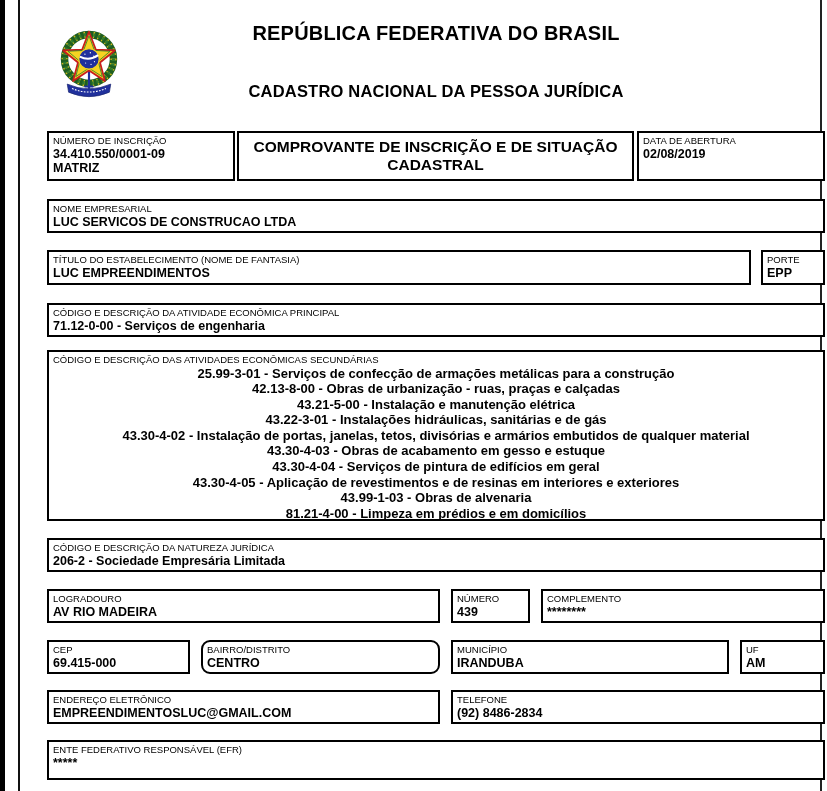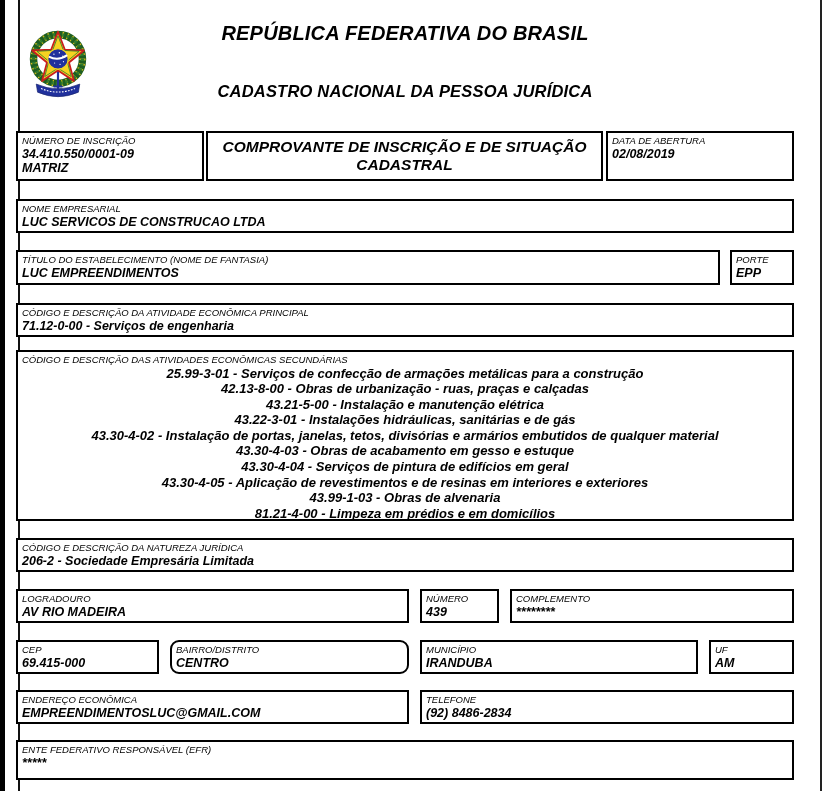--- a/index.html
+++ b/index.html
@@ -8,21 +8,21 @@
     position: relative;
     width: 827px; height: 791px;
     background: #fff;
     overflow: hidden;
     color: #000;
   }
   .window-edge-bar { position: absolute; left: 0; top: 0; width: 5px; height: 791px; background: #000; }
   .page-border-left  { position: absolute; left: 18px;  top: 0; width: 2px; height: 791px; background: #111; }
   .page-border-right { position: absolute; left: 820px; top: 0; width: 2px; height: 791px; background: #222; }
 
-  .content { position: absolute; left: 16px; top: 0; width: 778px; font-style: italic; }
+  .content { position: absolute; left: 47px; top: 0; width: 778px; }
 
   .header { position: relative; height: 131px; }
   .emblem { position: absolute; left: 8px; top: 25px; width: 68px; height: 76px; }
   .hdr-title {
     padding-top: 22px;
     text-align: center;
     font-size: 20px; font-weight: bold;
     letter-spacing: 0.2px;
   }
   .hdr-subtitle {
@@ -219,21 +219,21 @@
       <div class="box box-uf">
         <div class="lbl">UF</div>
         <div class="val">AM</div>
       </div>
     </div>
 
     <div class="gap16"></div>
 
     <div class="row row9 h34">
       <div class="box box-email">
-        <div class="lbl">ENDEREÇO ECONÔMICA</div>
+        <div class="lbl">ENDEREÇO ELETRÔNICO</div>
         <div class="val">EMPREENDIMENTOSLUC@GMAIL.COM</div>
       </div>
       <div class="box box-telefone">
         <div class="lbl">TELEFONE</div>
         <div class="val">(92) 8486-2834</div>
       </div>
     </div>
 
     <div class="gap16"></div>
 

